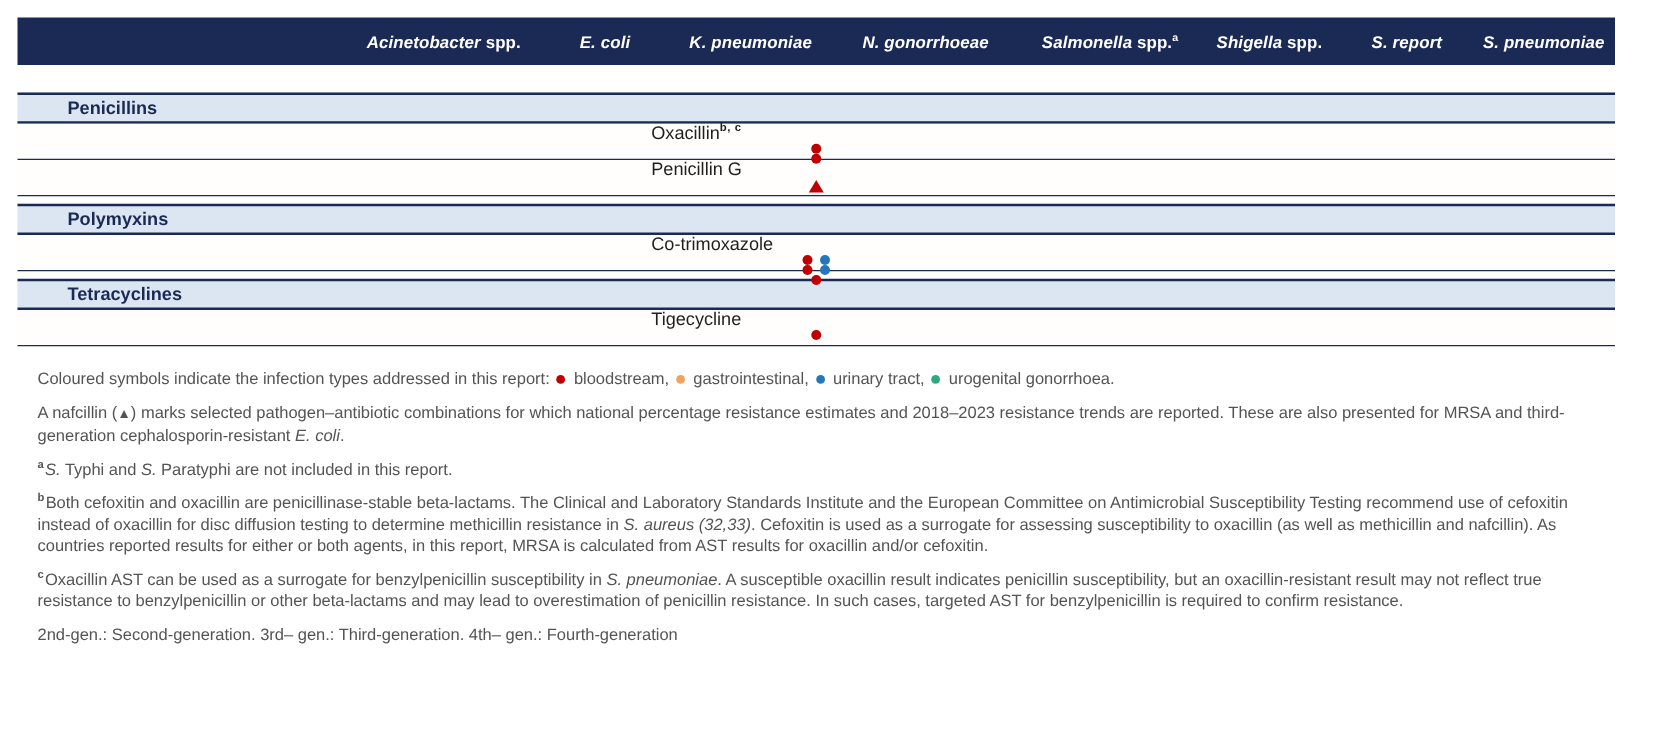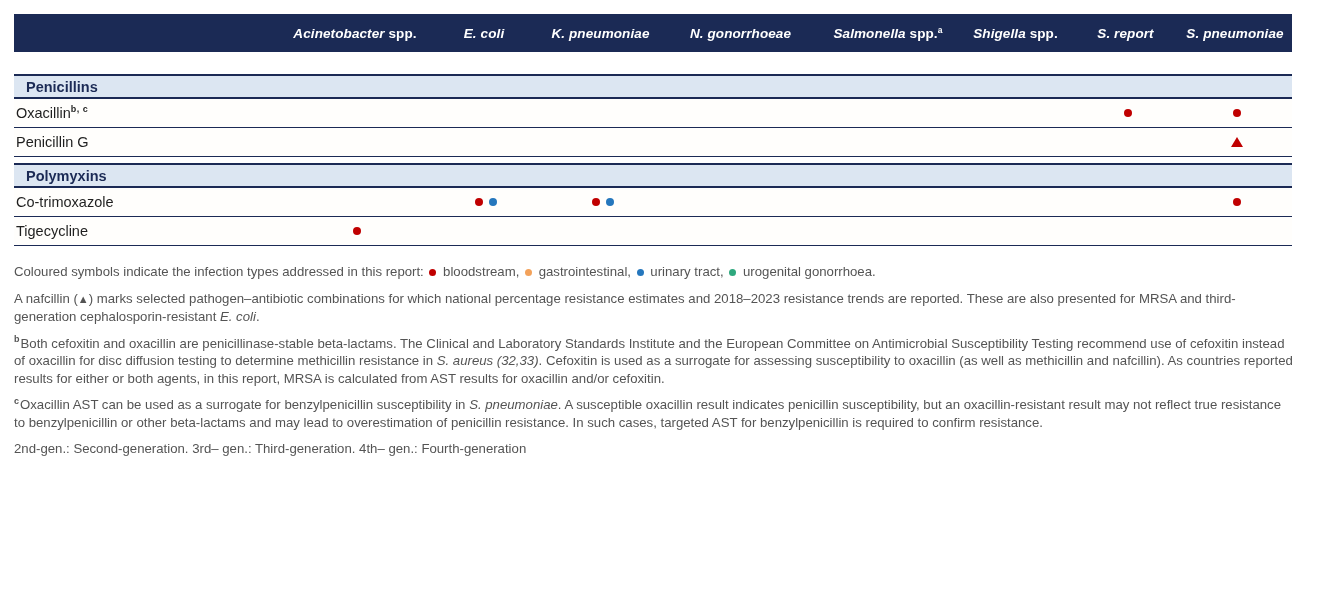--- a/index.html
+++ b/index.html
@@ -5,38 +5,38 @@
   html,body{margin:0;padding:0;background:#ffffff;}
   body{font-family:"Liberation Sans","DejaVu Sans",sans-serif;color:#262626;}
   .page{position:relative;width:1324px;height:601px;box-sizing:border-box;padding:14px 30px 0 14px;overflow:hidden;background:#fff;}
   .amr-table{width:1278px;}
   .row{display:flex;align-items:center;box-sizing:border-box;}
   .header-row{background:#1b2a55;height:38px;margin-bottom:22px;}
   .header-cell{color:#ffffff;font-weight:bold;font-style:italic;font-size:13.5px;text-align:center;letter-spacing:.1px;}
   .header-cell .up{font-style:normal;}
   .header-cell sup{font-size:8.5px;font-style:normal;vertical-align:super;line-height:0;}
   .section-row{background:#dce6f2;border-top:2px solid #1b2a55;border-bottom:2px solid #1b2a55;height:25px;margin-top:6px;}
-  .section-title{color:#1b2a55;font-weight:bold;font-size:14.5px;padding-left:12px;}
-  .data-row{height:29px;border-bottom:1px solid #1b2a55;background:#fffefc;}
+  .section-title{color:#1b2a55;font-weight:bold;font-size:14.5px;padding-left:2px;margin-left:38px;}
+  .data-row{height:29px;border-bottom:1px solid #1b2a55;background:#fffefc;flex-direction:column;}
   .label-cell{font-size:14.5px;color:#1f1f1f;padding-left:2px;white-space:nowrap;}
   .label-cell sup{font-size:9px;font-weight:bold;vertical-align:super;line-height:0;letter-spacing:.5px;}
   .c0{width:266px;flex:none;text-align:left;}
   .c1{width:150px;flex:none;}
   .c2{width:108px;flex:none;}
   .c3{width:125px;flex:none;}
   .c4{width:155px;flex:none;}
   .c5{width:140px;flex:none;}
   .c6{width:115px;flex:none;}
   .c7{width:105px;flex:none;}
   .c8{width:114px;flex:none;}
   .marker-cell{display:flex;justify-content:center;align-items:center;gap:6px;}
   .dot{width:8px;height:8px;border-radius:50%;display:inline-block;flex:none;}
   .tri{width:0;height:0;border-left:6px solid transparent;border-right:6px solid transparent;border-bottom:10px solid #c00000;display:inline-block;flex:none;}
   .footnotes{margin-top:17px;width:1280px;}
-  .note{margin:0 0 9px 0;font-size:13.2px;line-height:17.5px;color:#545454;}
+  .note{margin:0 0 9px 16px;font-size:13.2px;line-height:17.5px;color:#545454;}
   .note sup{font-size:9px;font-weight:bold;vertical-align:super;line-height:0;padding-right:1px;}
   .note i{font-style:italic;}
   .legend-dot{display:inline-block;width:7px;height:7px;border-radius:50%;margin:0 3px 1px 2px;vertical-align:middle;}
   .tri-glyph{font-style:normal;font-size:11px;}
 </style>
 </head>
 <body>
 
 <div class="page">
   <div class="amr-table">
@@ -98,35 +98,39 @@
             <span class="dot" style="background: rgb(37, 119, 189);"></span>
           </div>
           <div class="marker-cell c4"></div>
           <div class="marker-cell c5"></div>
           <div class="marker-cell c6"></div>
           <div class="marker-cell c7"></div>
           <div class="marker-cell c8">
             <span class="dot" style="background: rgb(192, 0, 0);"></span>
           </div>
         </div>
+        <div class="row section-row">
+          <div class="section-title">Tetracyclines</div>
+        </div>
         <div class="row data-row">
           <div class="label-cell c0">Tigecycline</div>
           <div class="marker-cell c1">
             <span class="dot" style="background: rgb(192, 0, 0);"></span>
           </div>
           <div class="marker-cell c2"></div>
           <div class="marker-cell c3"></div>
           <div class="marker-cell c4"></div>
           <div class="marker-cell c5"></div>
           <div class="marker-cell c6"></div>
           <div class="marker-cell c7"></div>
           <div class="marker-cell c8"></div>
         </div>
       </div>
   </div>
   <div class="footnotes" id="footnotes">
       <p class="note"><span>Coloured symbols indicate the infection types addressed in this report: </span><span class="legend-dot" style="background: rgb(192, 0, 0);"></span><span> bloodstream, </span><span class="legend-dot" style="background: rgb(243, 162, 91);"></span><span> gastrointestinal, </span><span class="legend-dot" style="background: rgb(37, 119, 189);"></span><span> urinary tract, </span><span class="legend-dot" style="background: rgb(46, 168, 126);"></span><span> urogenital gonorrhoea.</span></p>
       <p class="note"><span>A nafcillin (</span><span class="tri-glyph">▲</span><span>) marks selected pathogen–antibiotic combinations for which national percentage resistance estimates and 2018–2023 resistance trends are reported. These are also presented for MRSA and third-generation cephalosporin-resistant </span><i>E. coli</i><span>.</span></p>
+      <p class="note"><sup>a</sup><i>S.</i><span> Typhi and </span><i>S.</i><span> Paratyphi are not included in this report.</span></p>
       <p class="note"><sup>b</sup><span>Both cefoxitin and oxacillin are penicillinase-stable beta-lactams. The Clinical and Laboratory Standards Institute and the European Committee on Antimicrobial Susceptibility Testing recommend use of cefoxitin instead of oxacillin for disc diffusion testing to determine methicillin resistance in </span><i>S. aureus (32,33)</i><span>. Cefoxitin is used as a surrogate for assessing susceptibility to oxacillin (as well as methicillin and nafcillin). As countries reported results for either or both agents, in this report, MRSA is calculated from AST results for oxacillin and/or cefoxitin.</span></p>
       <p class="note"><sup>c</sup><span>Oxacillin AST can be used as a surrogate for benzylpenicillin susceptibility in </span><i>S. pneumoniae</i><span>. A susceptible oxacillin result indicates penicillin susceptibility, but an oxacillin-resistant result may not reflect true resistance to benzylpenicillin or other beta-lactams and may lead to overestimation of penicillin resistance. In such cases, targeted AST for benzylpenicillin is required to confirm resistance.</span></p>
       <p class="note"><span>2nd-gen.: Second-generation. 3rd– gen.: Third-generation. 4th– gen.: Fourth-generation</span></p>
     </div>
 </div>
 
 </body></html>

